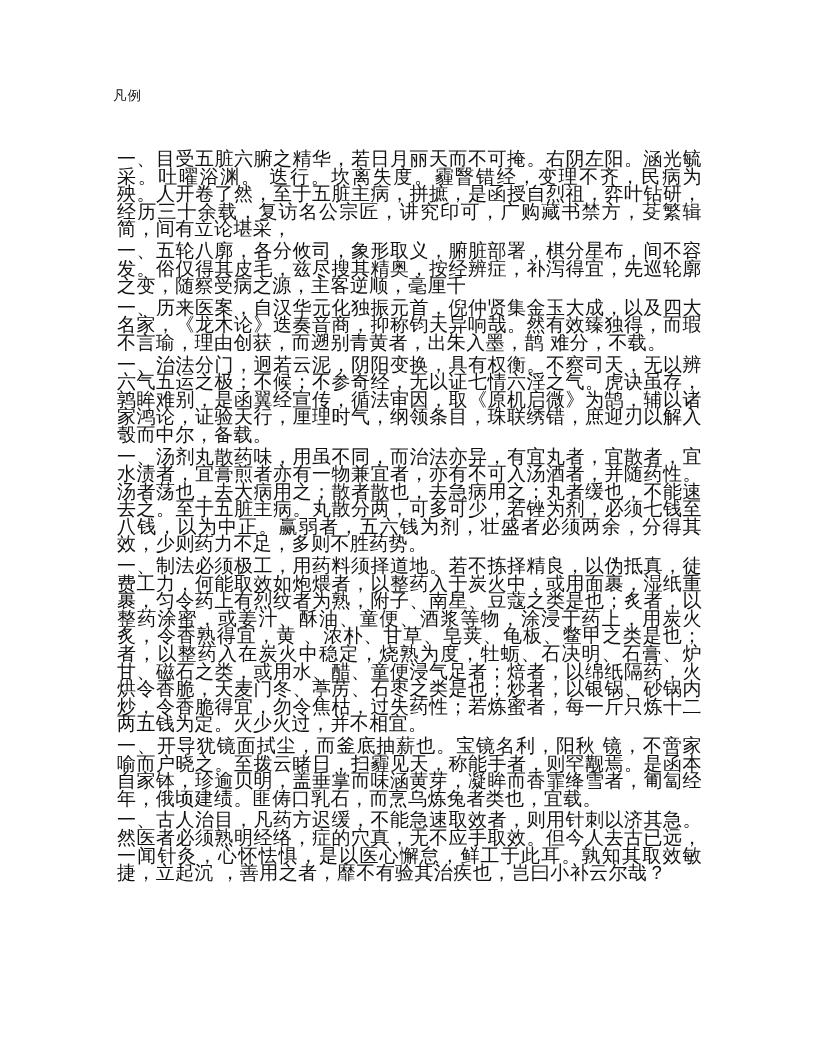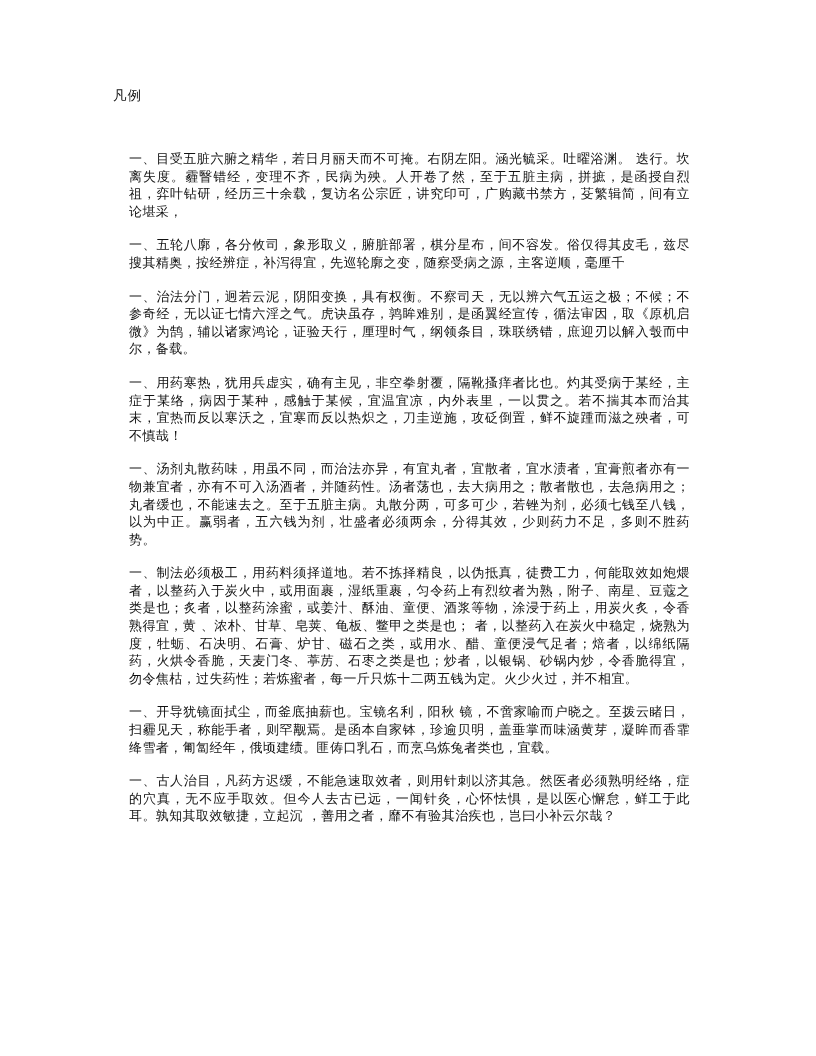--- a/index.html
+++ b/index.html
@@ -22,39 +22,39 @@
     margin: 0 0 46px 0;
     font-size: 13.5px;
     font-weight: 400;
     line-height: 18px;
     letter-spacing: 1px;
   }
   .doc-body {
     width: 593px;
   }
   .doc-body p {
-    margin: 16px;
+    margin: 4px;
     padding: 0;
-    font-size: 13px;
+    font-size: 19px;
     line-height: 17.6px;
     letter-spacing: 0.4px;
     text-align: justify;
     text-justify: inter-ideograph;
     word-break: break-all;
     overflow-wrap: break-word;
   }
 </style>
 </head>
 <body>
 
 <div class="page">
   <h1 class="doc-title">凡例</h1>
   <div class="doc-body">
     <p>一、目受五脏六腑之精华，若日月丽天而不可掩。右阴左阳。涵光毓采。吐曜浴渊。 迭行。坎离失度。霾瞖错经，变理不齐，民病为殃。人开卷了然，至于五脏主病，拼摭，是函授自烈祖，弈叶钻研，经历三十余载，复访名公宗匠，讲究印可，广购藏书禁方，芟繁辑简，间有立论堪采，</p>
     <p>一、五轮八廓，各分攸司，象形取义，腑脏部署，棋分星布，间不容发。俗仅得其皮毛，兹尽搜其精奥，按经辨症，补泻得宜，先巡轮廓之变，随察受病之源，主客逆顺，毫厘千</p>
+    <p>一、历来医案，自汉华元化独振元首，倪仲贤集金玉大成，以及四大名家，《龙木论》迭奏音商，抑称钧天异响哉。然有效臻独得，而瑕不言瑜，理由创获，而遡别青黄者，出朱入墨，鹊 难分，不载。</p>
     <p>一、治法分门，迥若云泥，阴阳变换，具有权衡。不察司天，无以辨六气五运之极；不候；不参奇经，无以证七情六淫之气。虎诀虽存，鹑眸难别，是函翼经宣传，循法审因，取《原机启微》为鹄，辅以诸家鸿论，证验天行，厘理时气，纲领条目，珠联绣错，庶迎刃以解入彀而中尔，备载。</p>
-    <p>一、用药寒热，犹用兵虚实，确有主见，非空拳射覆，隔靴搔痒者比也。灼其受病于某经，主症于某络，病因于某种，感触于某候，宜温宜凉，内外表里，一以贯之。若不揣其本而治其末，宜热而反以寒沃之，宜寒而反以热炽之，刀圭逆施，攻砭倒置，鲜不旋踵而滋之殃者，可不慎哉！</p>
     <p>一、汤剂丸散药味，用虽不同，而治法亦异，有宜丸者，宜散者，宜水渍者，宜膏煎者亦有一物兼宜者，亦有不可入汤酒者，并随药性。汤者荡也，去大病用之；散者散也，去急病用之；丸者缓也，不能速去之。至于五脏主病。丸散分两，可多可少，若锉为剂，必须七钱至八钱，以为中正。赢弱者，五六钱为剂，壮盛者必须两余，分得其效，少则药力不足，多则不胜药势。</p>
     <p>一、制法必须极工，用药料须择道地。若不拣择精良，以伪抵真，徒费工力，何能取效如炮煨者，以整药入于炭火中，或用面裹，湿纸重裹，匀令药上有烈纹者为熟，附子、南星、豆蔻之类是也；炙者，以整药涂蜜，或姜汁、酥油、童便、酒浆等物，涂浸于药上，用炭火炙，令香熟得宜，黄 、浓朴、甘草、皂荚、龟板、鳖甲之类是也； 者，以整药入在炭火中稳定，烧熟为度，牡蛎、石决明、石膏、炉甘、磁石之类，或用水、醋、童便浸气足者；焙者，以绵纸隔药，火烘令香脆，天麦门冬、葶苈、石枣之类是也；炒者，以银锅、砂锅内炒，令香脆得宜，勿令焦枯，过失药性；若炼蜜者，每一斤只炼十二两五钱为定。火少火过，并不相宜。</p>
     <p>一、开导犹镜面拭尘，而釜底抽薪也。宝镜名利，阳秋 镜，不啻家喻而户晓之。至拨云睹日，扫霾见天，称能手者，则罕觏焉。是函本自家钵，珍逾贝明，盖垂掌而味涵黄芽，凝眸而香霏绛雪者，匍匐经年，俄顷建绩。匪俦口乳石，而烹乌炼兔者类也，宜载。</p>
     <p>一、古人治目，凡药方迟缓，不能急速取效者，则用针刺以济其急。然医者必须熟明经络，症的穴真，无不应手取效。但今人去古已远，一闻针灸，心怀怯惧，是以医心懈怠，鲜工于此耳。孰知其取效敏捷，立起沉 ，善用之者，靡不有验其治疾也，岂曰小补云尔哉？</p>
   </div>
 </div>
 
 </body></html>

